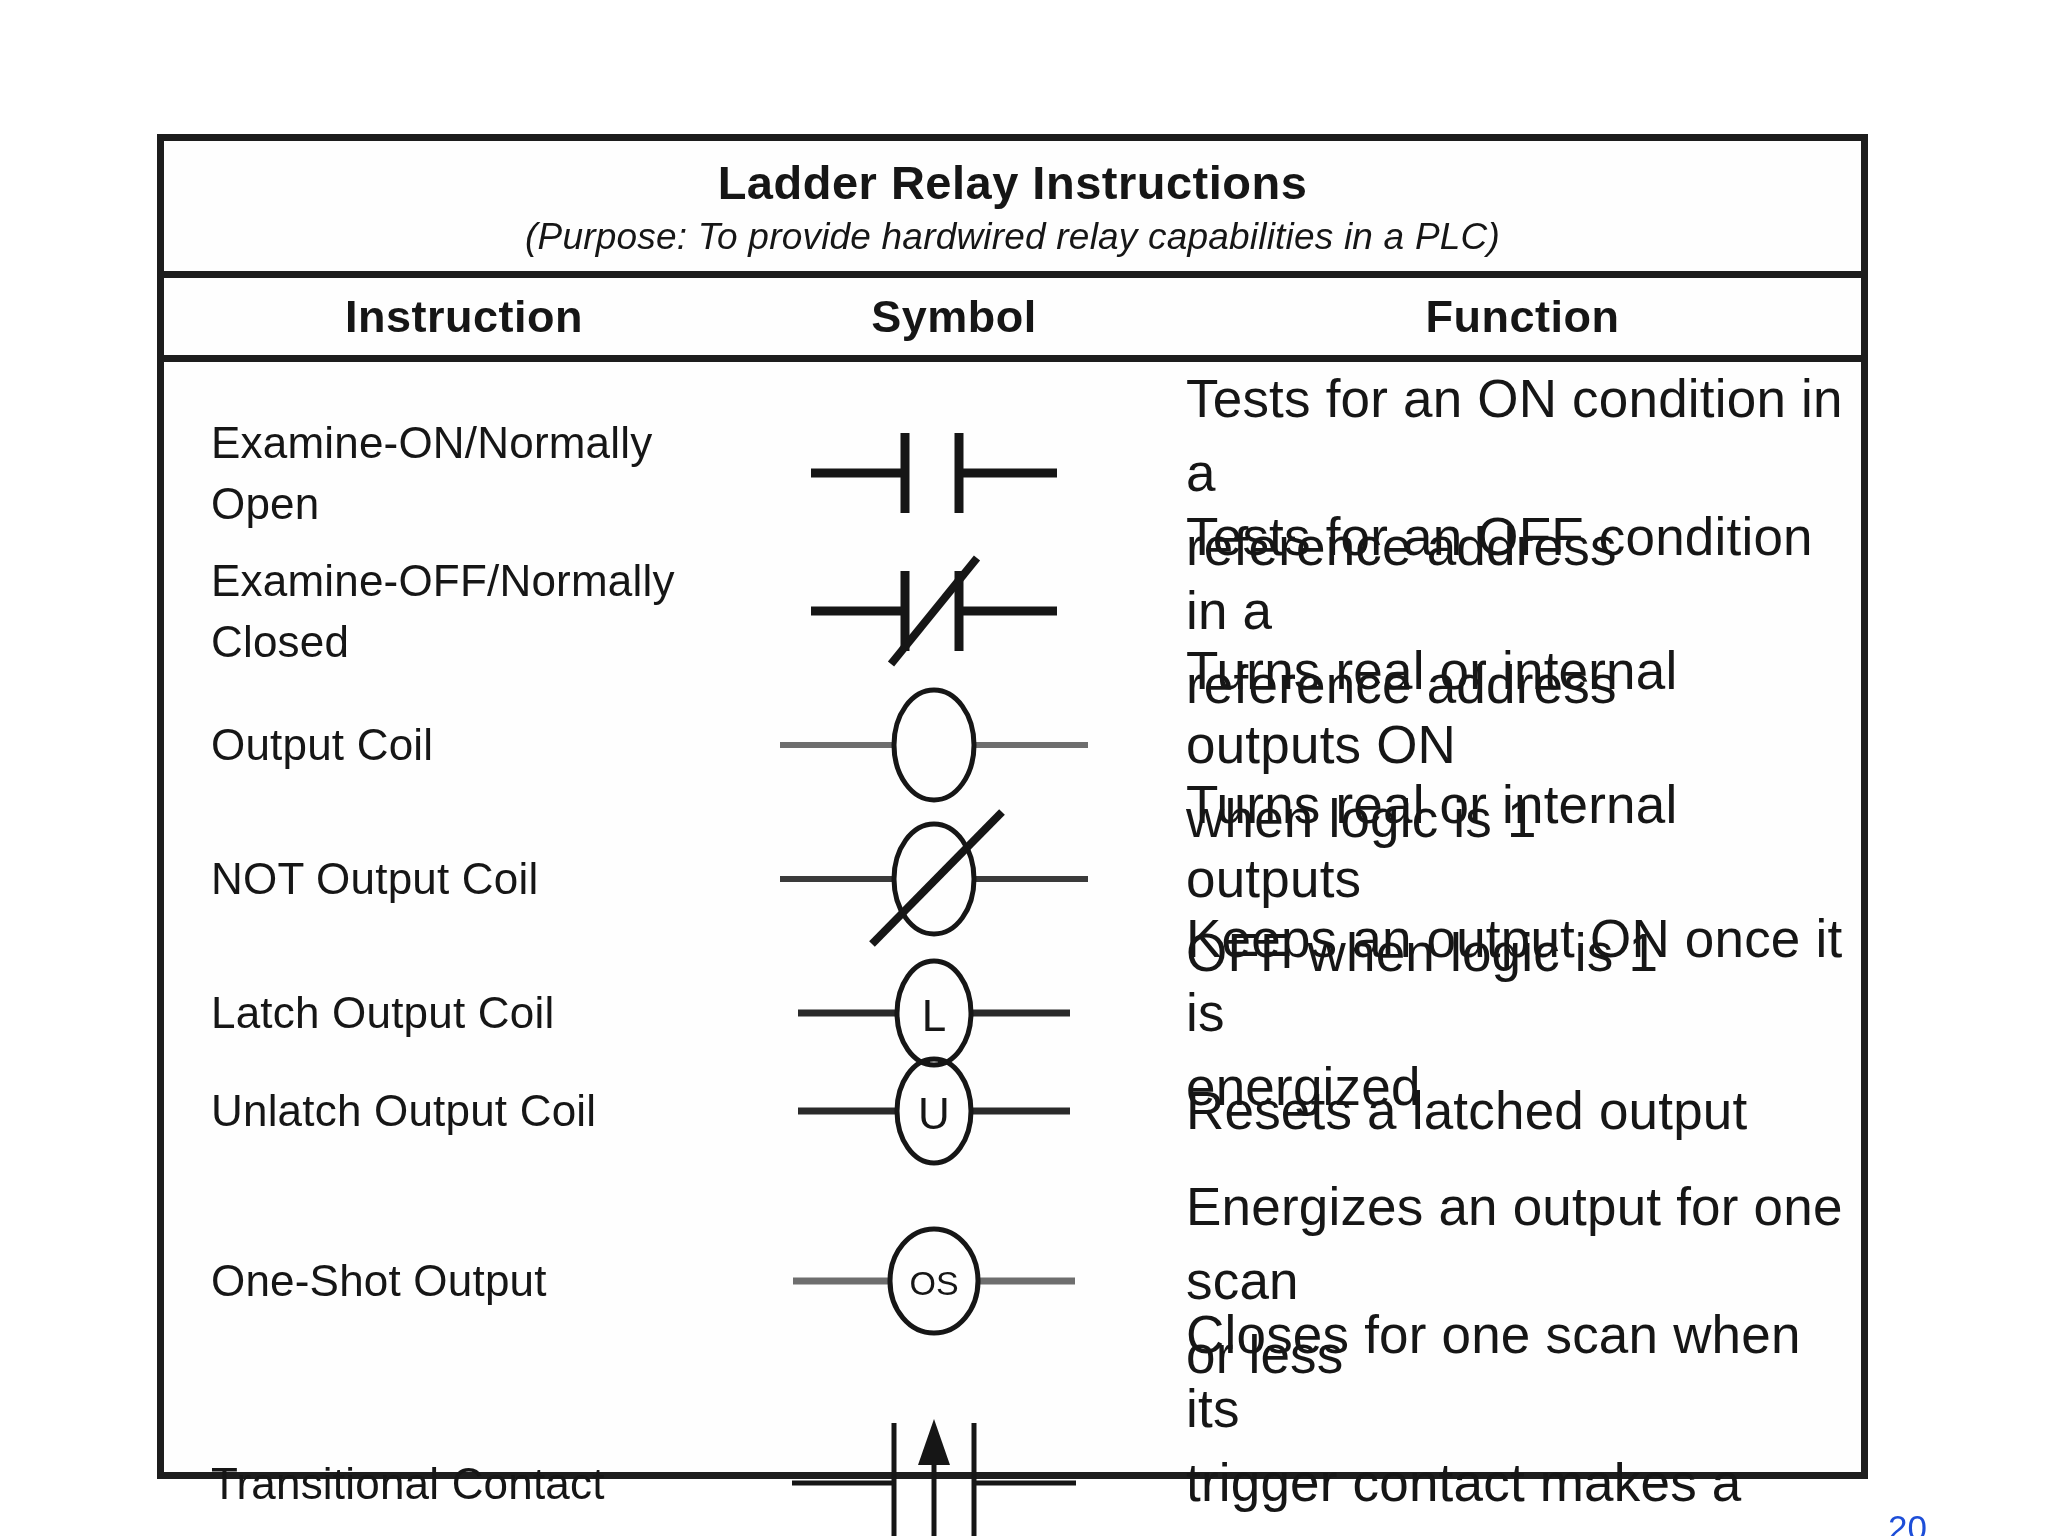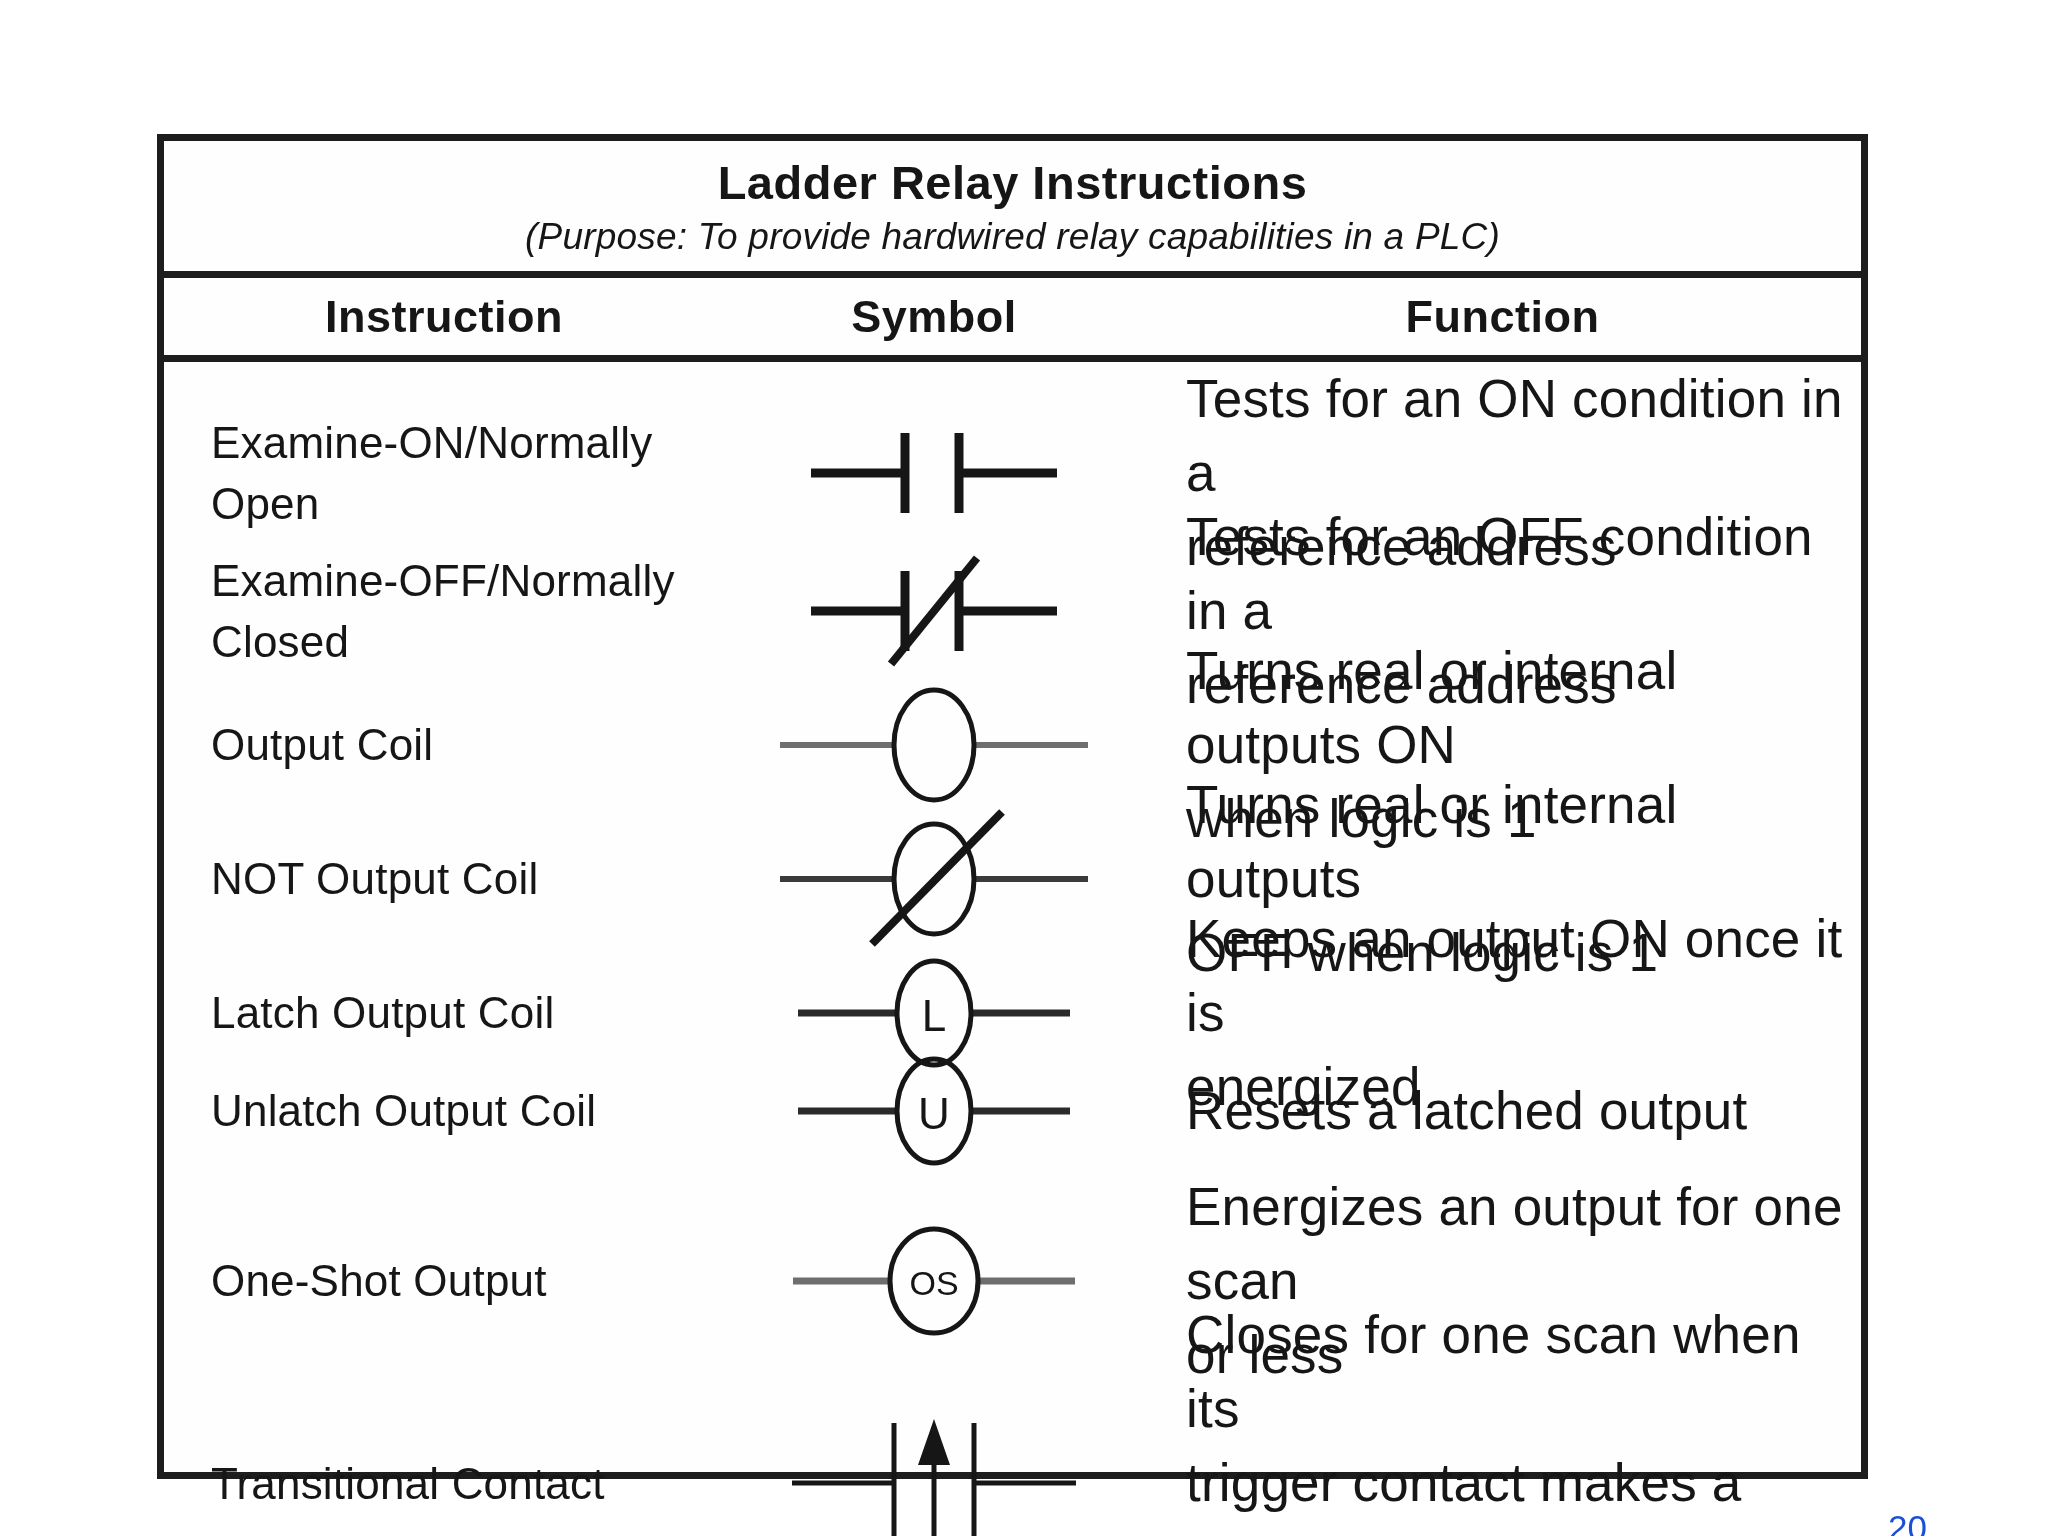--- a/index.html
+++ b/index.html
@@ -42,20 +42,21 @@
     letter-spacing:0.2px;
     line-height:1.15;
     margin-top:6px;
   }
   .header-row{
     height:77px;
     border-bottom:7px solid #1d1d1d;
     display:grid;
     grid-template-columns:560px 420px 717px;
     align-items:center;
+    padding-left:20px;
   }
   .header-cell{
     font-size:45px;font-weight:bold;
     text-align:center;
     letter-spacing:0.5px;
   }
   .tbody{
     display:grid;
     grid-template-rows:138px 134px 134px 134px 134px 134px 128px 176px;
   }

